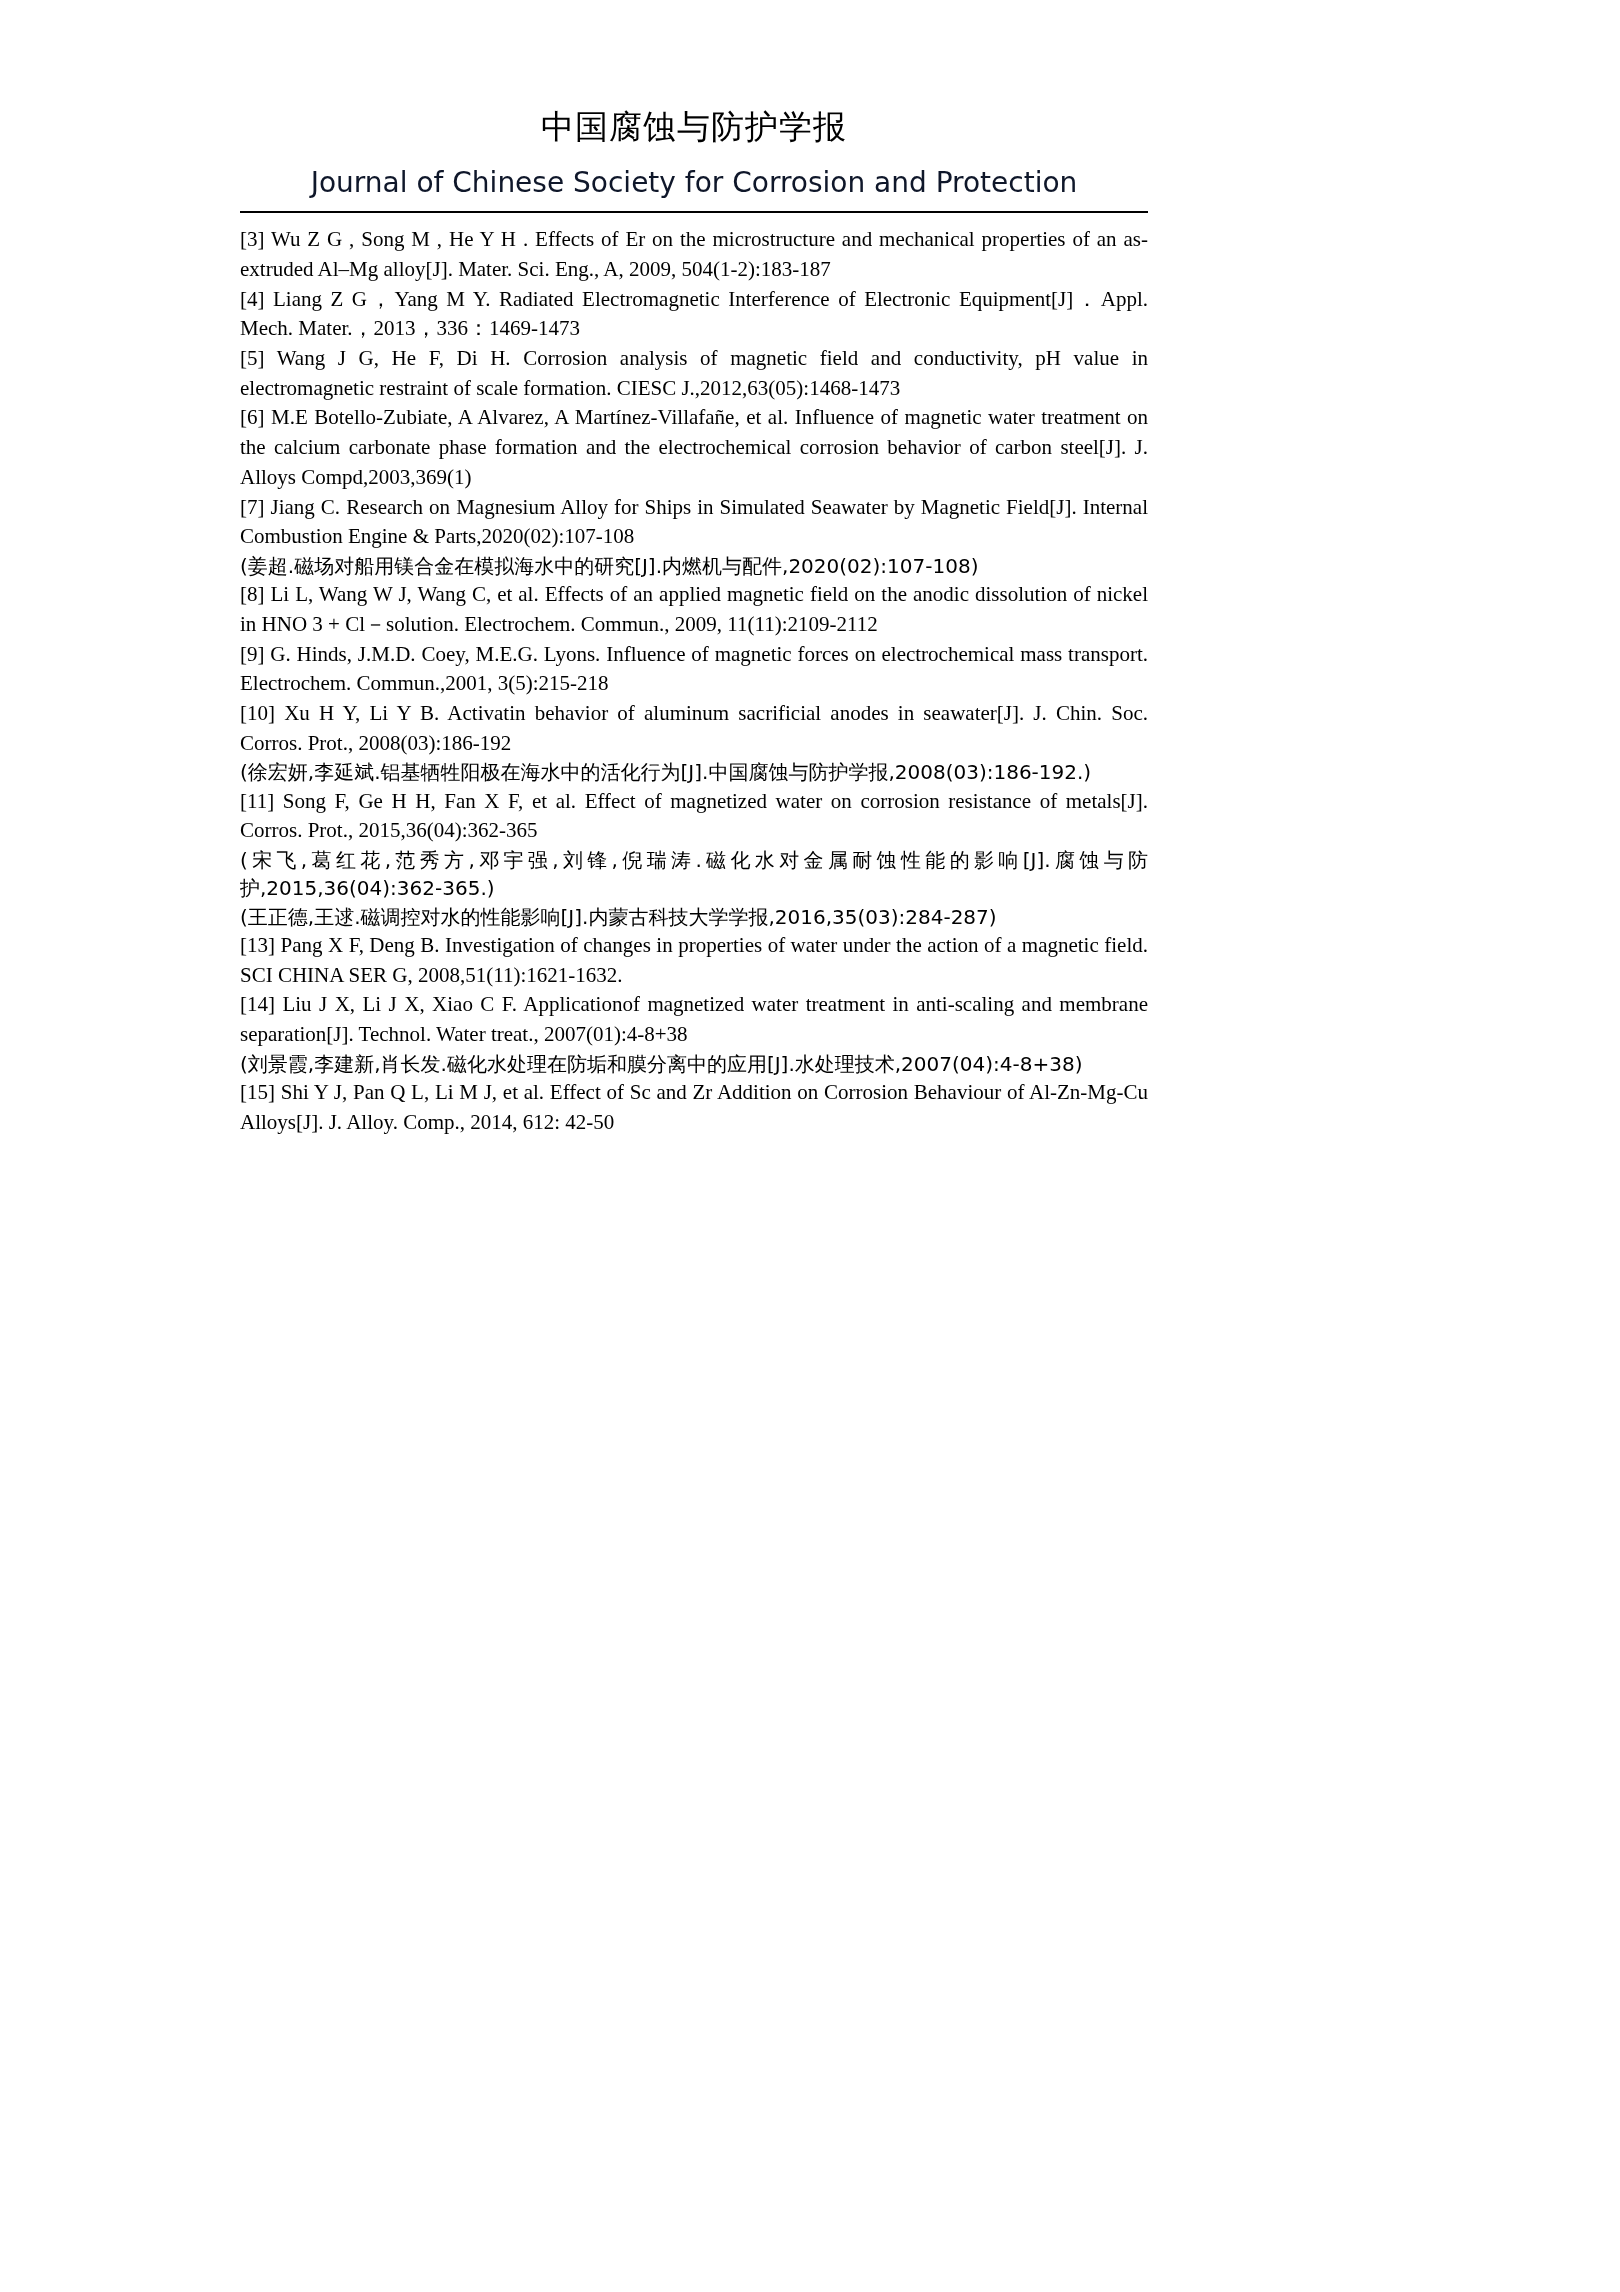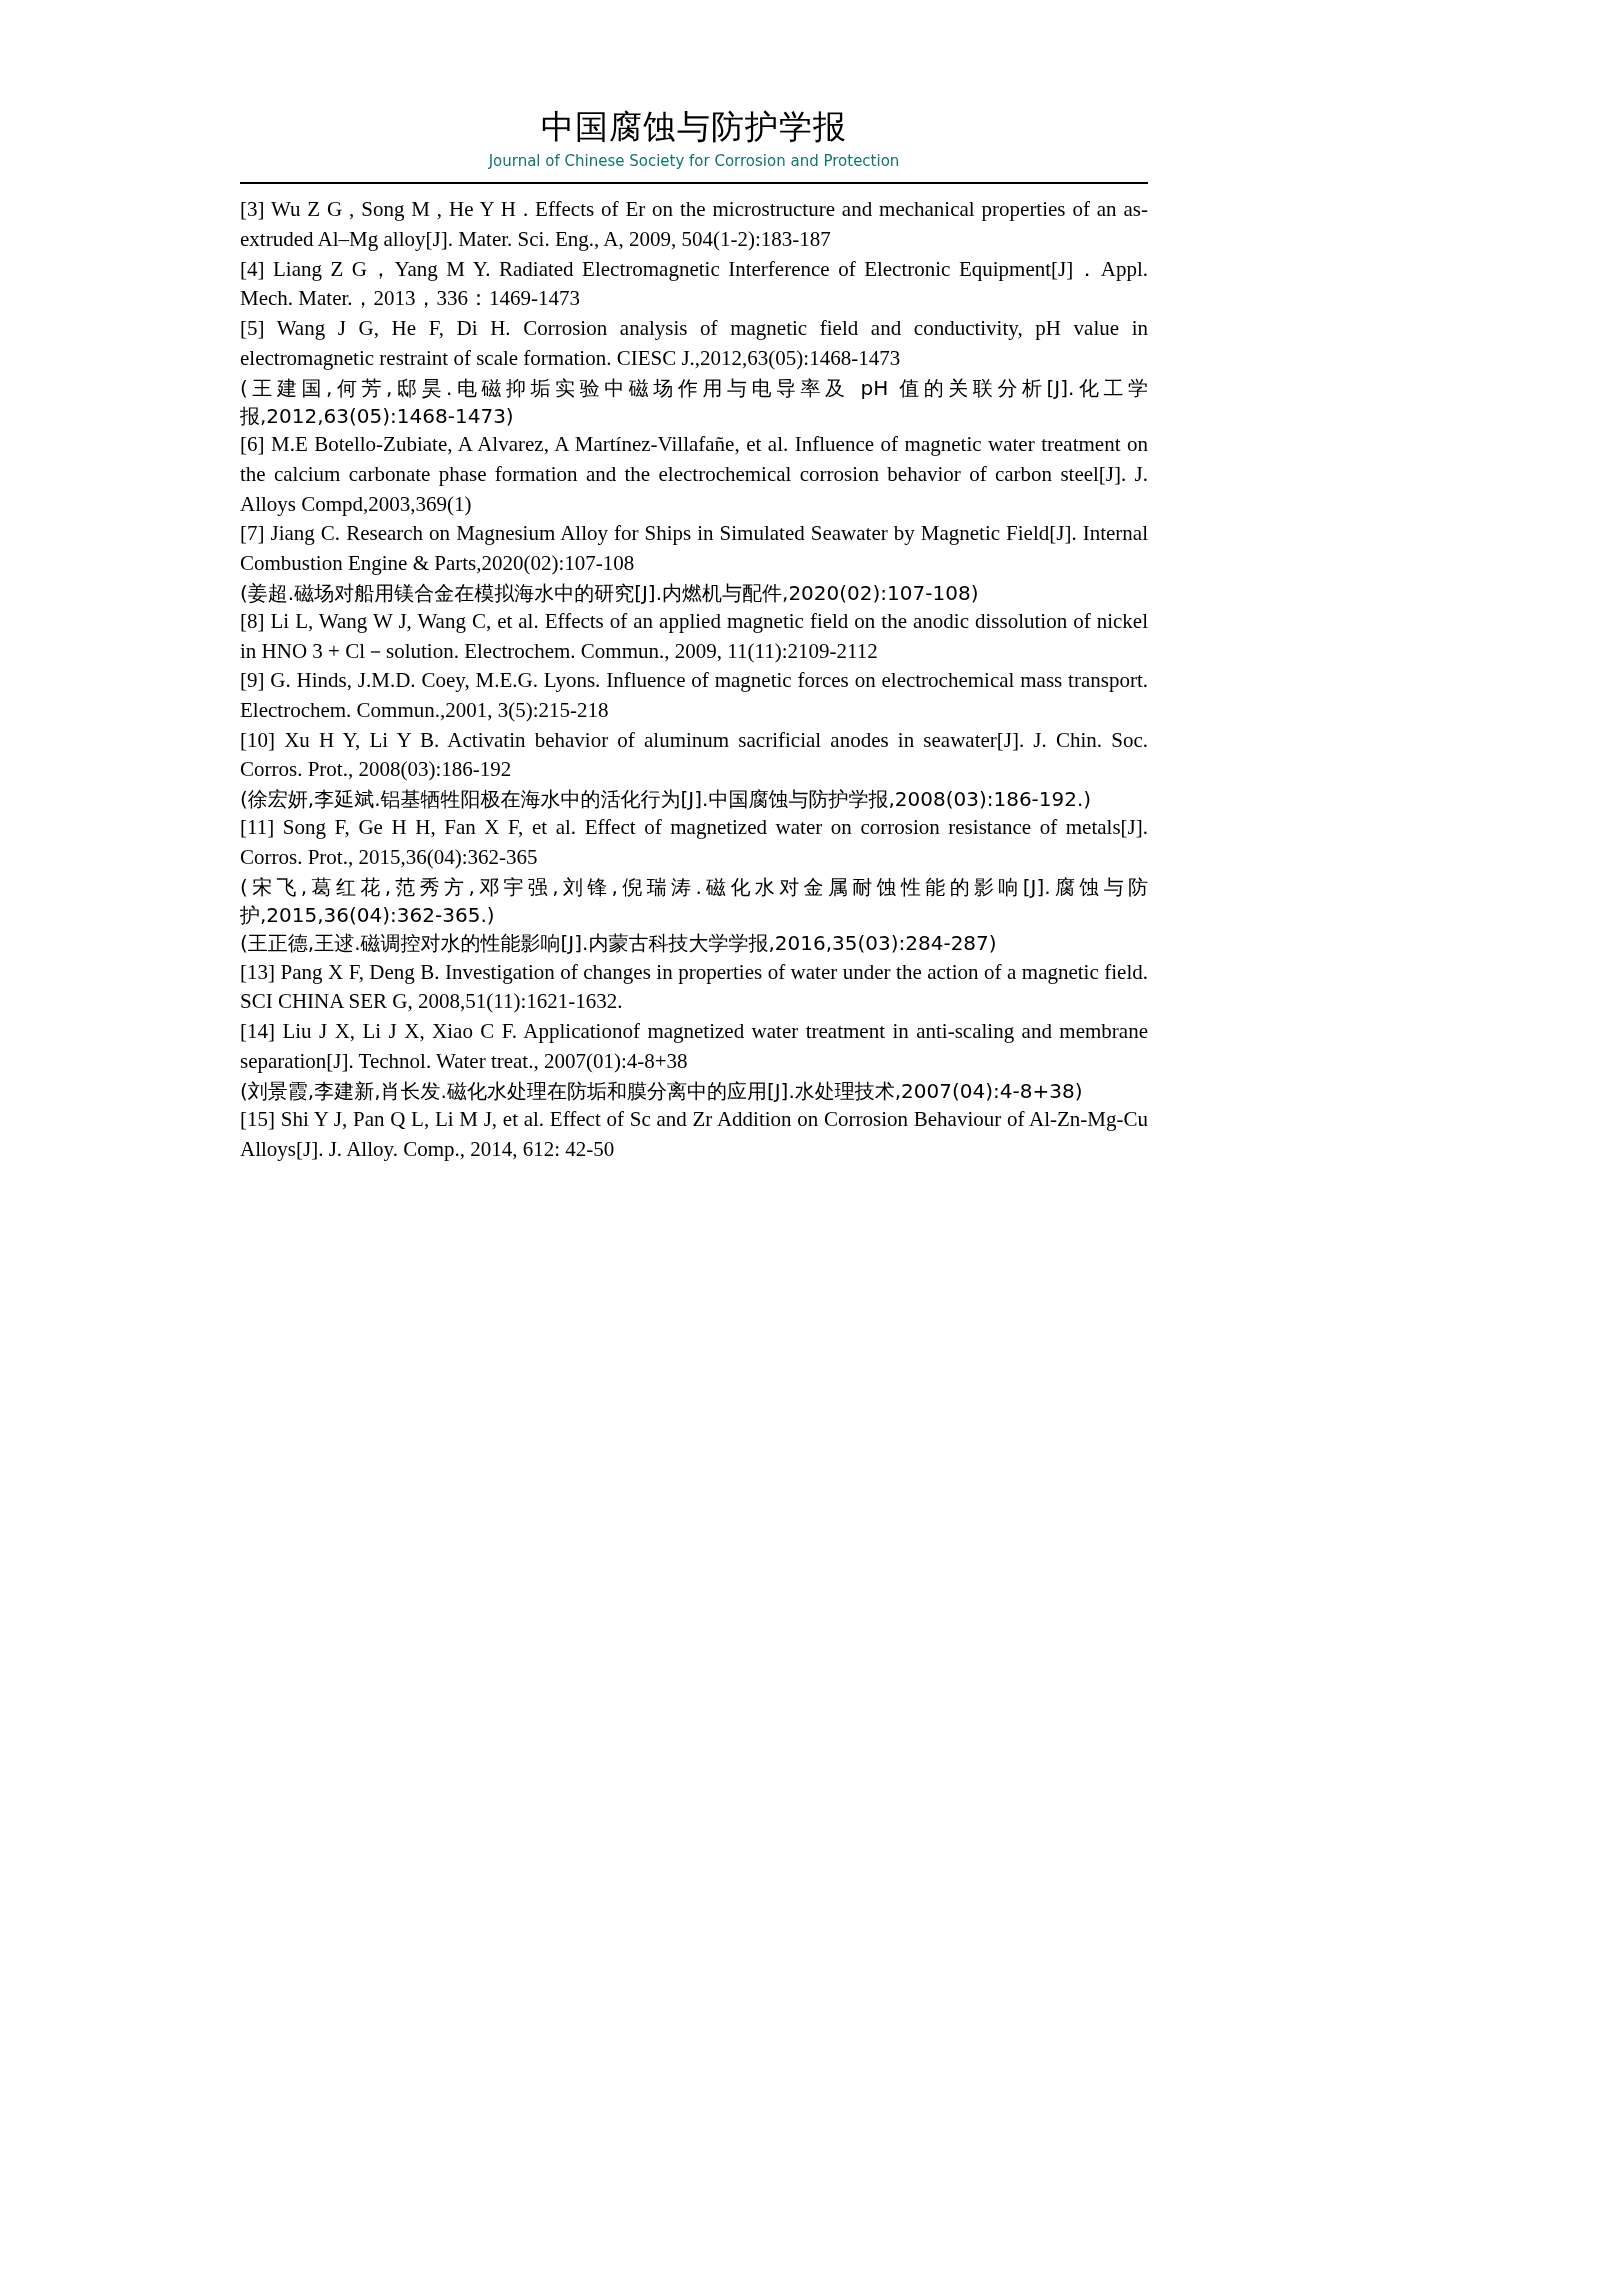--- a/index.html
+++ b/index.html
@@ -27,24 +27,24 @@
   }
   .journal-cn {
     font-family: "DejaVu Sans", sans-serif;
     font-size: 33px;
     letter-spacing: 1px;
     line-height: 1.25;
     color: #000;
   }
   .journal-en {
     font-family: "DejaVu Sans", sans-serif;
-    font-size: 15px;
+    font-size: 28px;
     line-height: 1.3;
-    margin-top: 5px;
-    color: #0f766e;
+    margin-top: 18px;
+    color: #0f172a;
   }
   .rule {
     margin: 9.8px 240px 0 240px;
     border-bottom: 2px solid #000;
   }
   .refs {
     margin: 0 240px;
     padding-top: 11.8px;
     font-size: 21px;
     line-height: 1.415;
@@ -73,21 +73,20 @@
     <div class="journal-cn">中国腐蚀与防护学报</div>
     <div class="journal-en">Journal of Chinese Society for Corrosion and Protection</div>
   </div>
 
   <div class="rule"></div>
 
   <div class="refs">
       <p class="ref just">[3] Wu Z G , Song M , He Y H . Effects of Er on the microstructure and mechanical properties of an as-extruded Al–Mg alloy[J]. Mater. Sci.  Eng., A, 2009, 504(1-2):183-187</p>
       <p class="ref just">[4] Liang Z G，Yang M Y. Radiated Electromagnetic Interference of Electronic Equipment[J]．Appl. Mech. Mater.，2013，336：1469-1473</p>
       <p class="ref just">[5] Wang J G, He F, Di H. Corrosion analysis of magnetic field and conductivity, pH value in electromagnetic restraint of scale formation. CIESC J.,2012,63(05):1468-1473</p>
-      <p class="ref just cjk">(王建国,何芳,邸昊.电磁抑垢实验中磁场作用与电导率及 pH 值的关联分析[J].化工学报,2012,63(05):1468-1473)</p>
       <p class="ref just">[6] M.E Botello-Zubiate, A Alvarez, A Martínez-Villafañe, et al. Influence of magnetic water treatment on the calcium carbonate phase formation and the electrochemical corrosion behavior of carbon steel[J]. J. Alloys Compd,2003,369(1)</p>
       <p class="ref just">[7] Jiang C. Research on Magnesium Alloy for Ships in Simulated Seawater by Magnetic Field[J]. Internal Combustion Engine &amp; Parts,2020(02):107-108</p>
       <p class="ref just cjk">(姜超.磁场对船用镁合金在模拟海水中的研究[J].内燃机与配件,2020(02):107-108)</p>
       <p class="ref just">[8] Li L, Wang W J, Wang C, et al. Effects of an applied magnetic field on the anodic dissolution of nickel in HNO 3 + Cl－solution. Electrochem. Commun., 2009, 11(11):2109-2112</p>
       <p class="ref just">[9] G. Hinds, J.M.D. Coey, M.E.G. Lyons. Influence of magnetic forces on electrochemical mass transport. Electrochem. Commun.,2001, 3(5):215-218</p>
       <p class="ref just">[10] Xu H Y, Li Y B. Activatin behavior of aluminum sacrificial anodes in seawater[J]. J. Chin. Soc. Corros. Prot., 2008(03):186-192</p>
       <p class="ref just cjk">(徐宏妍,李延斌.铝基牺牲阳极在海水中的活化行为[J].中国腐蚀与防护学报,2008(03):186-192.)</p>
       <p class="ref just">[11] Song F, Ge H H, Fan X F, et al. Effect of magnetized water on corrosion resistance of metals[J]. Corros. Prot., 2015,36(04):362-365</p>
       <p class="ref just cjk">(宋飞,葛红花,范秀方,邓宇强,刘锋,倪瑞涛.磁化水对金属耐蚀性能的影响[J].腐蚀与防护,2015,36(04):362-365.)</p>
       <p class="ref just cjk">(王正德,王逑.磁调控对水的性能影响[J].内蒙古科技大学学报,2016,35(03):284-287)</p>

